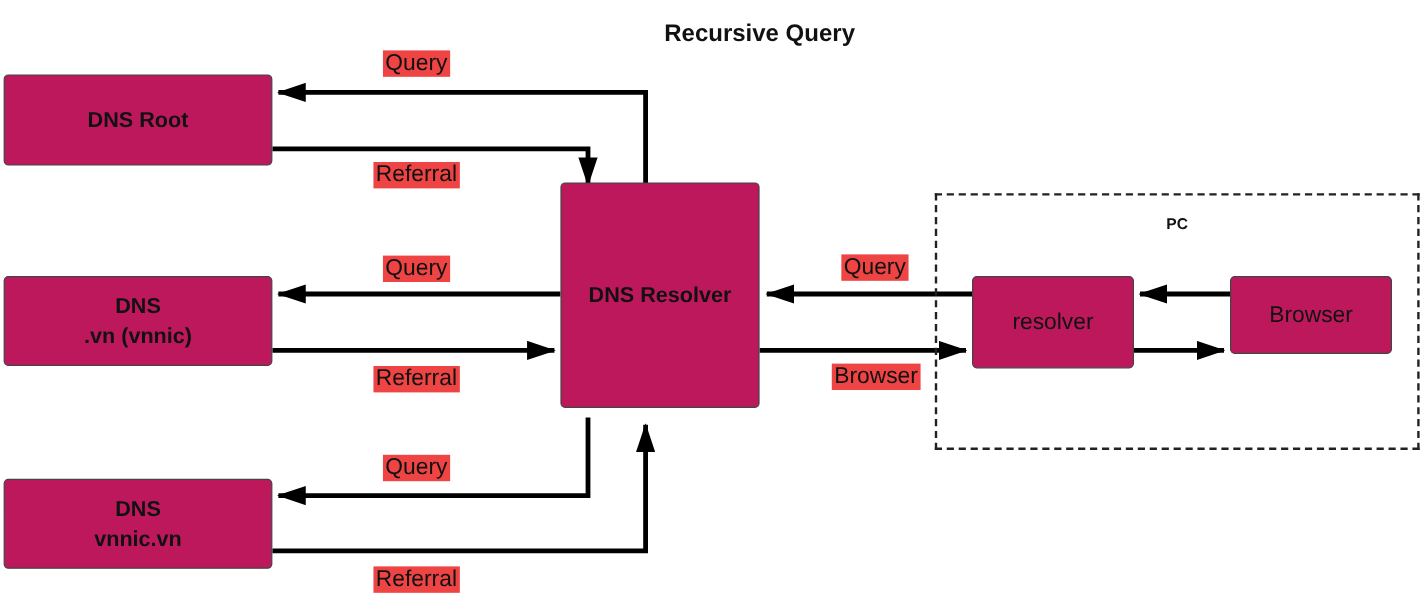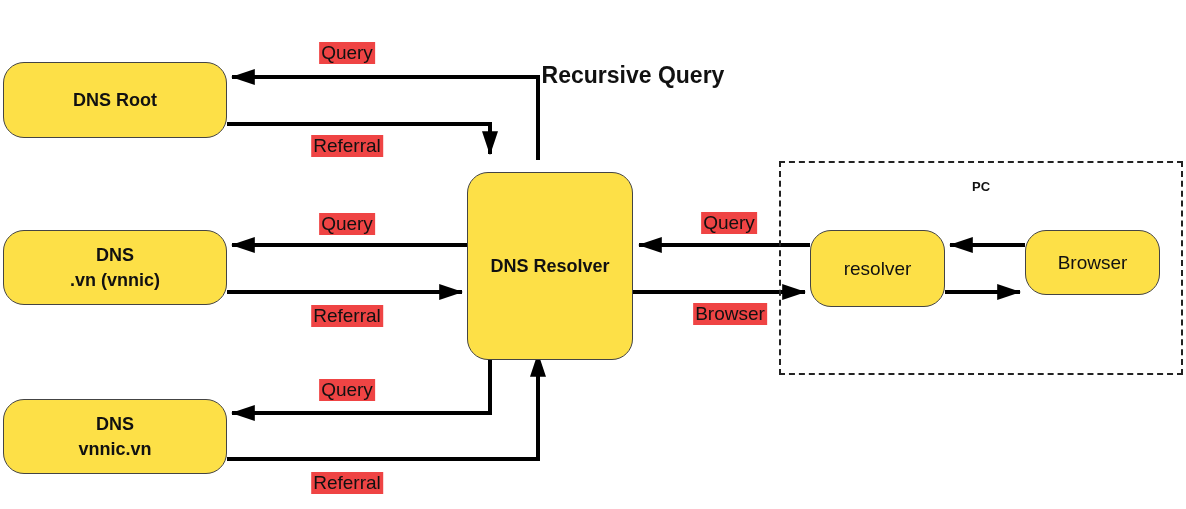--- a/index.html
+++ b/index.html
@@ -17,52 +17,51 @@
   }
   .connector-layer {
     position: absolute;
     left: 0; top: 0;
     width: 1186px;
     height: 509px;
   }
   .node {
     position: absolute;
     border: 1.5px solid #444444;
-    border-radius: 21px;
-    background: #fde047;
+    border-radius: 4px;
+    background: #be185d;
     display: flex;
     flex-direction: column;
     align-items: center;
     justify-content: center;
     text-align: center;
     line-height: 1.35;
   }
   .node.bold { font-weight: bold; font-size: 18px; }
   .node.regular { font-weight: normal; font-size: 19px; }
   .dns-root      { left: 3px;    top: 62px;  width: 224px; height: 76px; }
   .dns-vn        { left: 3px;    top: 230px; width: 224px; height: 75px; }
   .dns-vnnic     { left: 3px;    top: 399px; width: 224px; height: 75px; }
-  .dns-resolver  { left: 467px;  top: 172px; width: 166px; height: 188px; font-size: 19px; }
+  .dns-resolver  { left: 467px;  top: 152px; width: 166px; height: 188px; font-size: 19px; }
   .resolver-box  { left: 810px;  top: 230px; width: 135px; height: 77px; }
   .browser-box   { left: 1025px; top: 230px; width: 135px; height: 65px; }
   .pc-group {
     position: absolute;
     left: 779px; top: 161px;
     width: 404px; height: 214px;
     border: 2px dashed #222222;
     background: transparent;
   }
   .diagram-title {
     position: absolute;
     left: 633px; top: 29px;
     transform: translate(-50%, -50%);
     font-weight: bold;
-    font-size: 23px;
+    font-size: 20px;
     white-space: nowrap;
-    margin-top: 46px;
   }
   .pc-label {
     position: absolute;
     left: 981px; top: 186px;
     transform: translate(-50%, -50%);
     font-weight: bold;
     font-size: 13px;
   }
   .edge-label {
     position: absolute;

